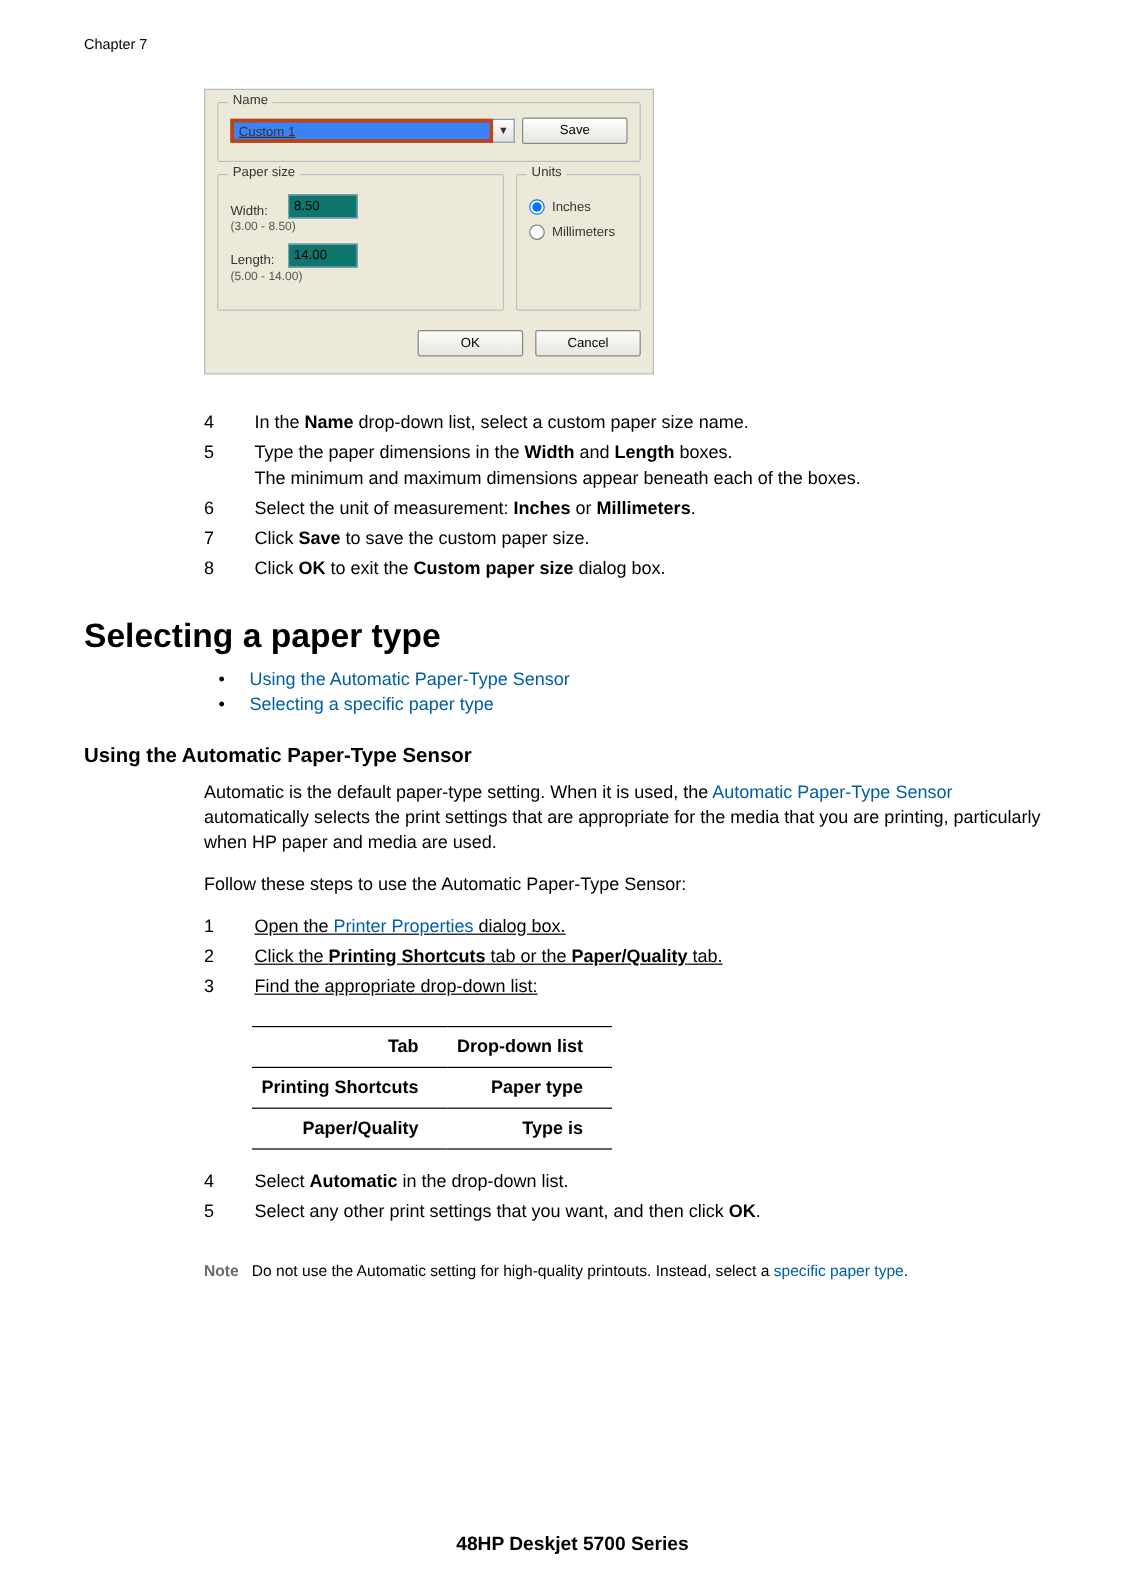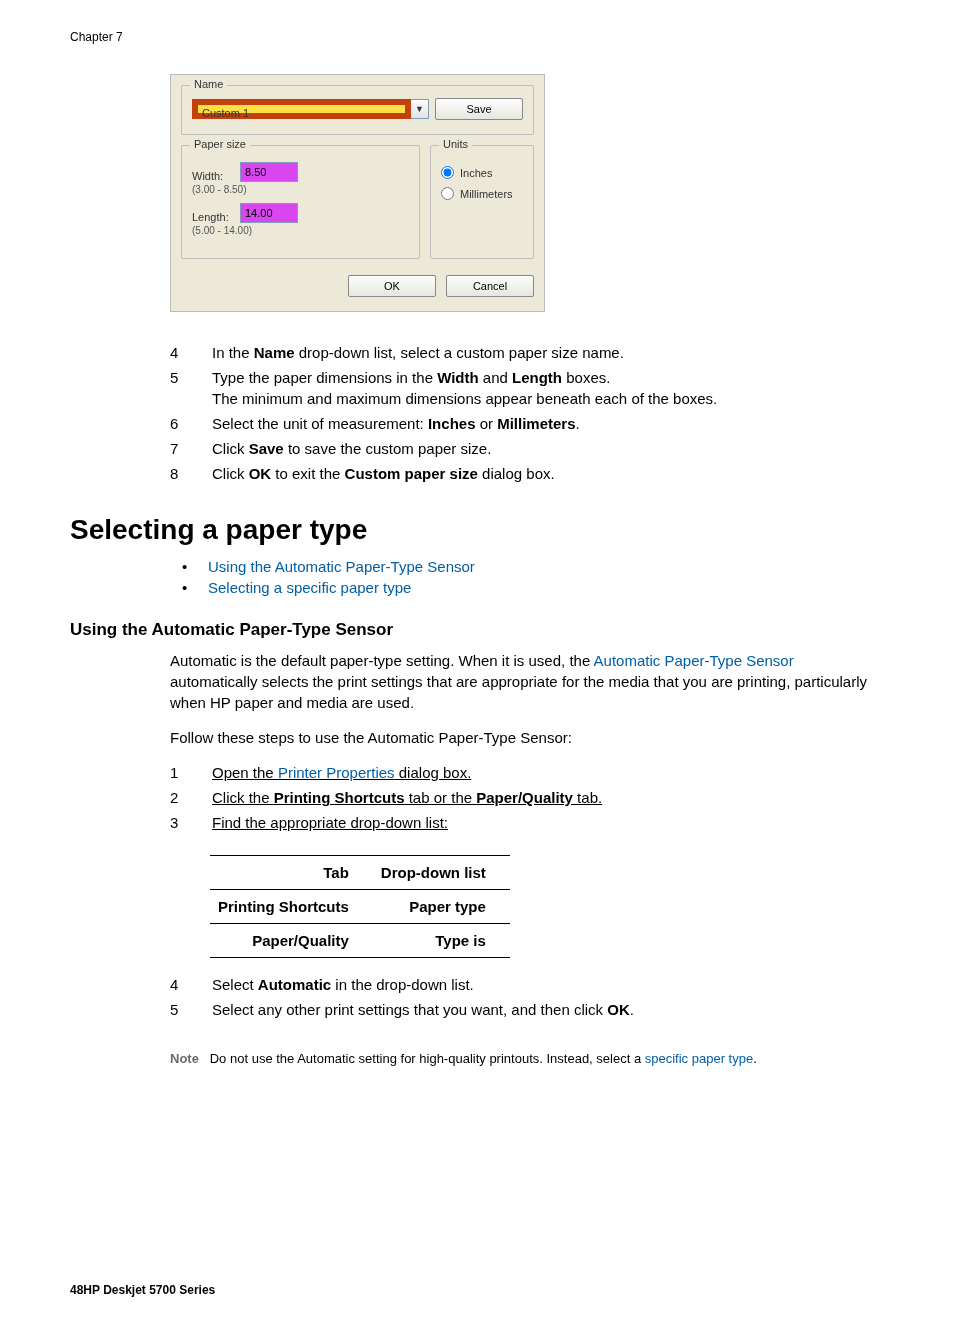--- a/index.html
+++ b/index.html
@@ -36,25 +36,26 @@
     position: absolute;
     top: -8px; left: 8px;
     background: #ece9d8;
     padding: 0 4px;
     font-size: 11px;
   }
   .name-row { display: flex; align-items: center; gap: 6px; }
   .combo { flex: 1; display: flex; }
   .combo-input {
     flex: 1;
-    background: #fde047;
-    border: 6px solid #c2410c;
+    background: #3b82f6;
+    border: 3px solid #c2410c;
     height: 20px;
     padding: 2px 4px;
     font-size: 11px;
+    text-decoration: underline;
   }
   .combo-btn {
     width: 18px; height: 20px;
     border: 1px solid #7f9db9;
     border-left: none;
     background: linear-gradient(#fdfdfd,#e2e2e2);
     display: flex; align-items: center; justify-content: center;
     font-size: 9px;
   }
   .btn3d {
@@ -65,21 +66,21 @@
     cursor: pointer;
     border-radius: 2px;
   }
   .size-units-row { display: flex; gap: 10px; }
   .paper-fs { flex: 1; }
   .units-fs { width: 104px; }
   .dim-row { display: flex; align-items: flex-end; gap: 8px; margin-top: 4px; }
   .dim-label { width: 40px; }
   .dim-input {
     width: 58px; height: 20px;
-    background: #d946ef;
+    background: #0f766e;
     border: 1px solid #7f9db9;
     padding: 2px 4px;
     font-size: 11px;
   }
   .dim-hint { font-size: 10px; color: #555; margin: 2px 0 8px 0; }
   .radio-row { display: flex; align-items: center; gap: 6px; margin: 8px 0; }
   .okcancel { display: flex; justify-content: flex-end; gap: 10px; margin-top: 6px; }
 
   .body-text { margin-left: 100px; margin-bottom: 30px; }
   ol.steps { list-style: none; counter-reset: step 3; }
@@ -135,22 +136,22 @@
     text-align: right;
   }
   table.map th { font-weight: bold; }
 
   .note { margin-left: 100px; font-size: 13px; line-height: 1.45; }
   .note .note-label { color: #6a6a6a; font-weight: bold; }
 
   .footer {
     position: absolute;
     bottom: 24px; left: 70px; right: 70px;
-    display: flex; justify-content: flex-start;
-    font-size: 12px;
+    display: flex; justify-content: center;
+    font-size: 16px;
   }
   .footer .pg { font-weight: bold; }
   .footer .series { font-weight: bold; }
 </style>
 </head>
 <body>
 
 <div class="chapter-label">Chapter 7</div>
 
 <div class="dialog-wrap">

